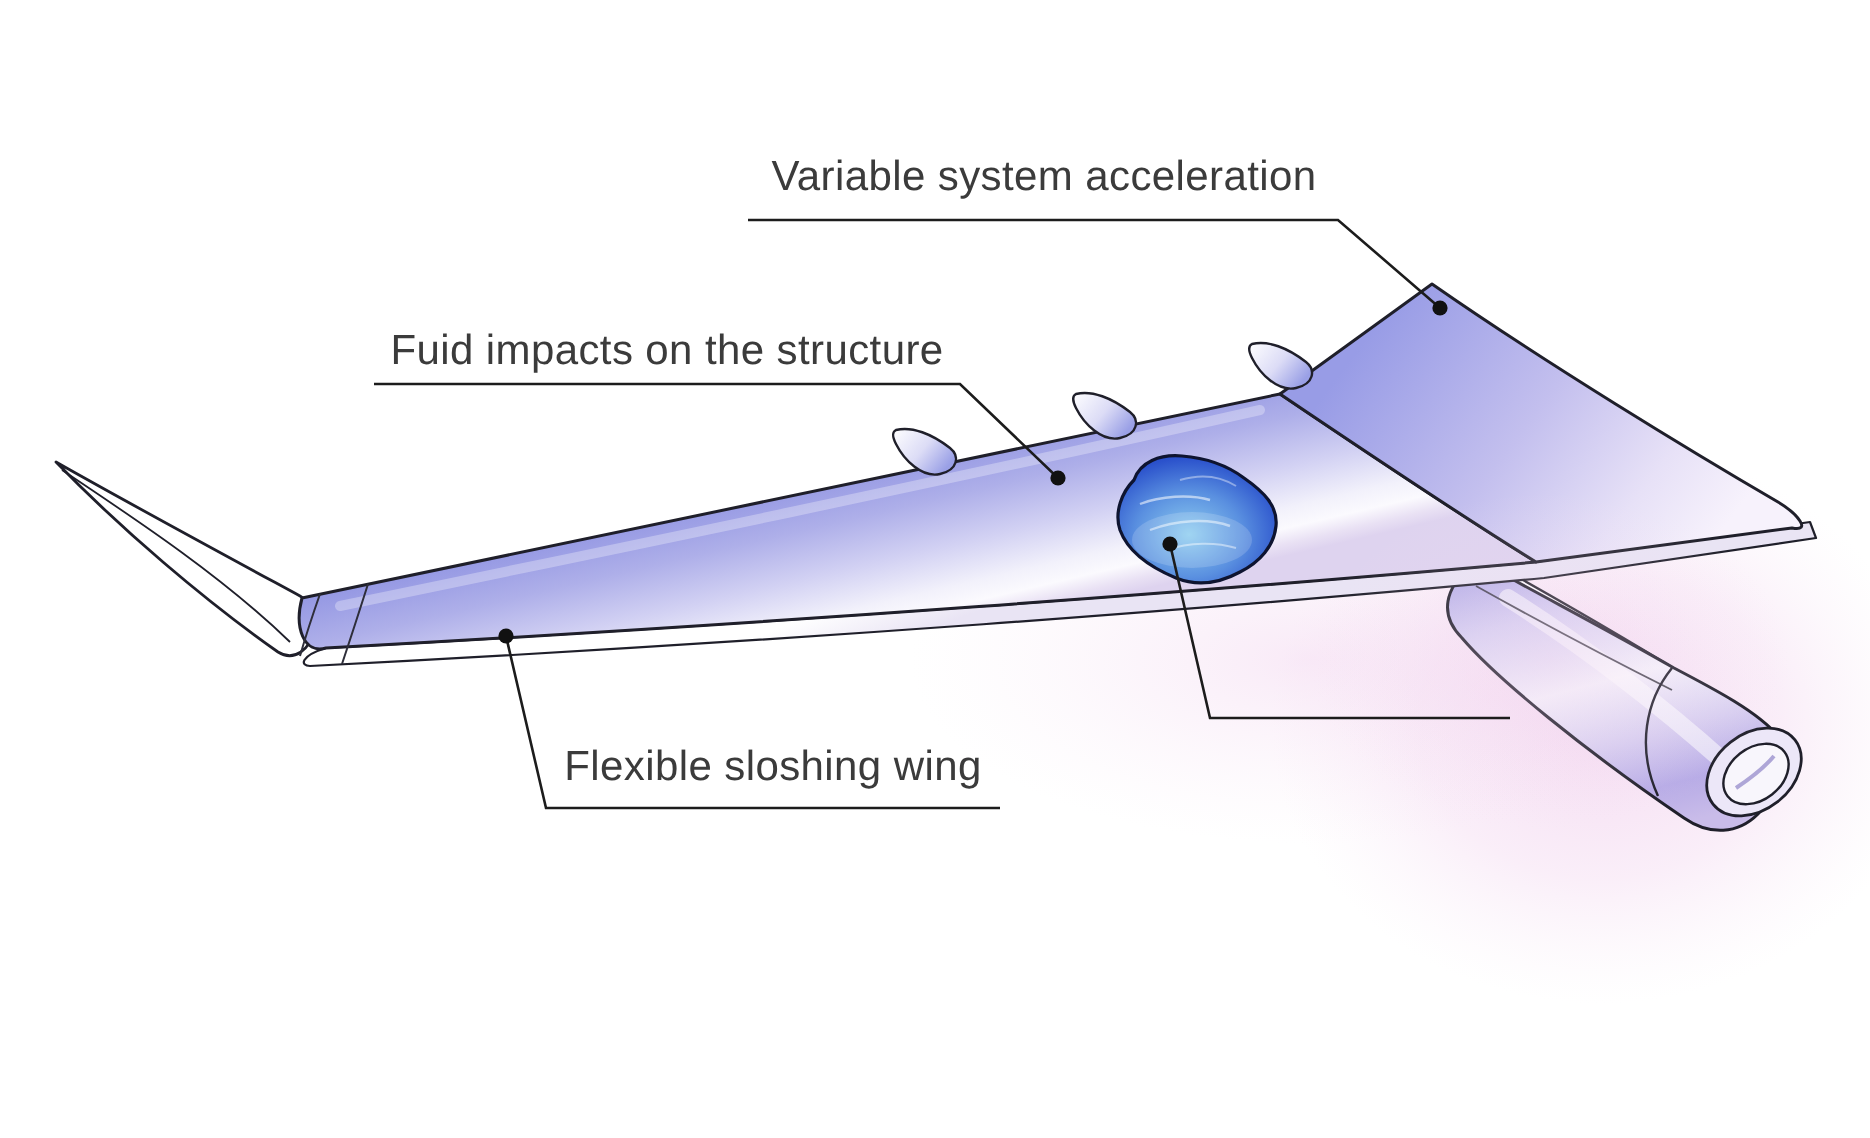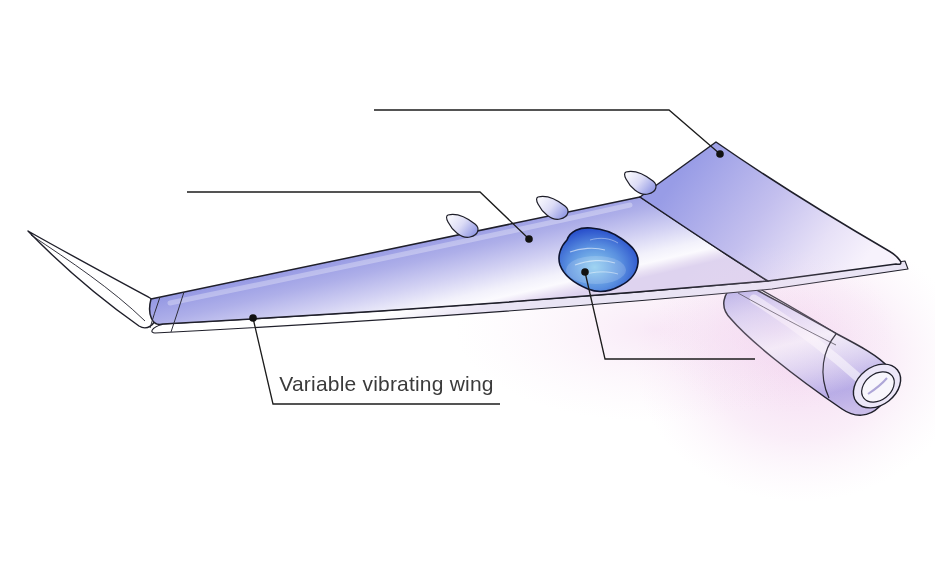--- a/index.html
+++ b/index.html
@@ -143,18 +143,20 @@
       <path d="M 500 404 L 273 404 L 253 318"></path>
     </g>
     <g fill="#111111">
       <circle cx="720" cy="154" r="3.8"></circle>
       <circle cx="529" cy="239" r="3.8"></circle>
       <circle cx="585" cy="272" r="3.8"></circle>
       <circle cx="253" cy="318" r="3.8"></circle>
     </g>
   </svg>
 
+  <div class="anno-label" style="left:374px;top:77px;width:296px;">Variable system acceleration</div>
+
+  <div class="anno-label" style="left:187px;top:164px;width:293px;">Fuid impacts on the structure</div>
 
 
-
-  <div class="anno-label" style="left:273px;top:372px;width:227px;">Variable vibrating wing</div>
+  <div class="anno-label" style="left:273px;top:372px;width:227px;">Flexible sloshing wing</div>
 
 </div>
 
 </body></html>

